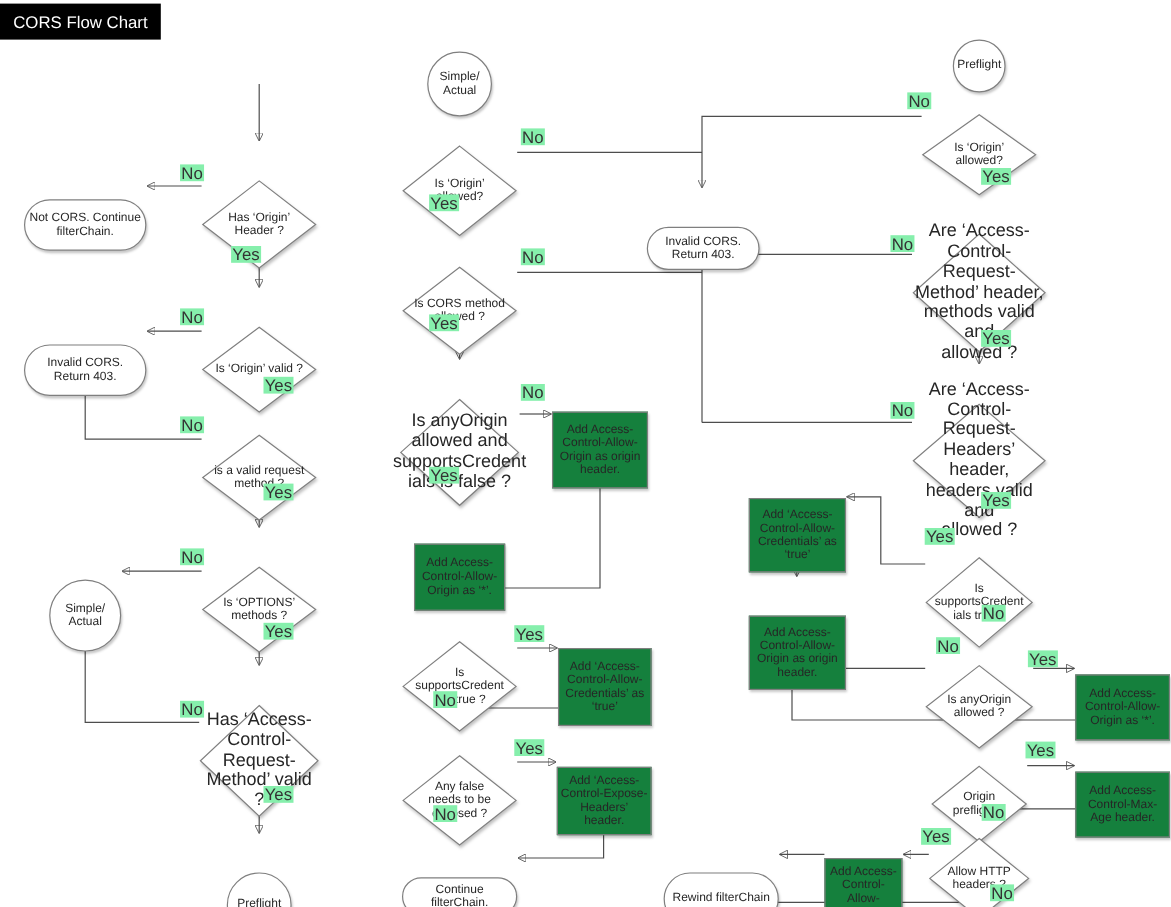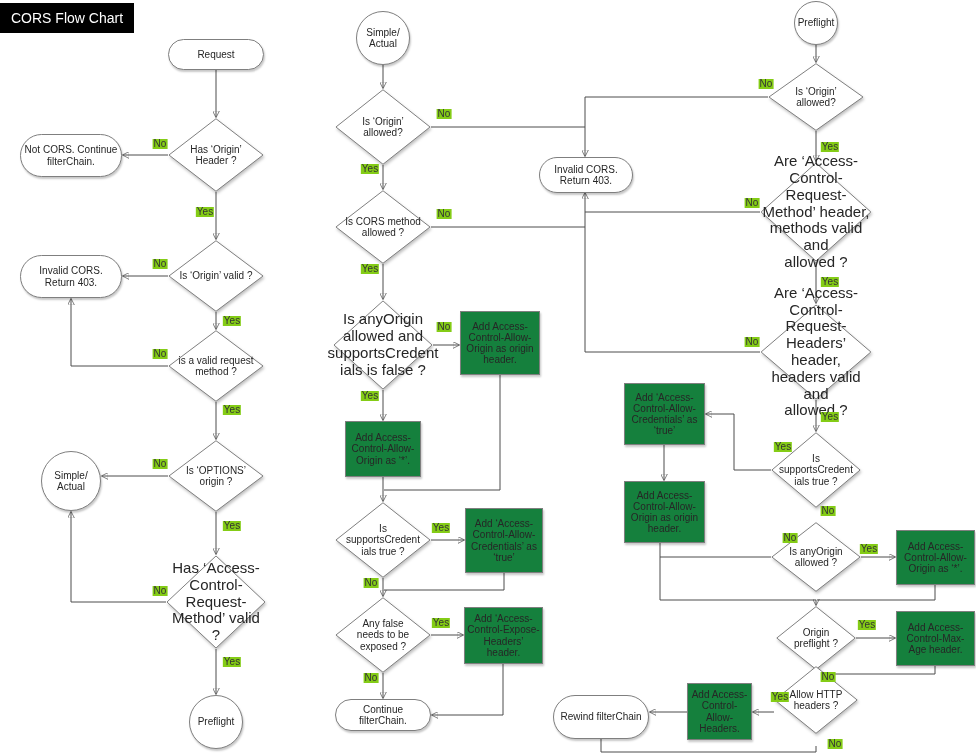--- a/index.html
+++ b/index.html
@@ -2,30 +2,30 @@
 <html><head>
 <meta charset="utf-8">
 <style>
   * { margin:0; padding:0; box-sizing:border-box; }
   html,body { background:#ffffff; }
   body { font-family:"Liberation Sans", sans-serif; }
   .canvas { position:relative; width:976px; height:756px; background:#fff; overflow:hidden; }
   .edges { position:absolute; left:0; top:0; width:976px; height:756px; z-index:1; }
   .edges path { fill:none; stroke:#4d4d4d; stroke-width:1; }
   .node { position:absolute; display:flex; align-items:center; justify-content:center;
-          z-index:2; font-size:10px; line-height:1.12; color:#262626; text-align:center; }
+          z-index:2; font-size:10px; line-height:1.12; color:#262626; text-align:center;margin-top:32px; }
   .lbl { white-space:pre-line; position:relative; z-index:2; padding:1px 2px; }
   .stadium { background:#fff; border:1px solid #7f7f7f; border-radius:999px; box-shadow:1px 2px 2px rgba(0,0,0,0.22); }
   .circle  { background:#fff; border:1px solid #7f7f7f; border-radius:50%;   box-shadow:1px 2px 2px rgba(0,0,0,0.22); }
   .rectn   { background:#15803d; border:1px solid #7f7f7f;                      box-shadow:1px 2px 2px rgba(0,0,0,0.22); }
   .diamond .dshape { position:absolute; left:0; top:0; width:100%; height:100%;
                      filter:drop-shadow(1px 2px 1.5px rgba(0,0,0,0.25)); overflow:visible; }
   .diamond polygon { fill:#ffffff; stroke:#7f7f7f; stroke-width:1; }
   .small { font-size:15px; }
-  .edge-label { position:absolute; z-index:3; font-size:10px; color:#333; background:#84cc16;
+  .edge-label { position:absolute; z-index:3; font-size:14px; color:#333; background:#86efac;
                 padding:0 1px; transform:translate(-50%,-50%); line-height:1; }
   .title { position:absolute; left:0; top:3px; background:#000; color:#fff; font-size:14px;
            padding:7px 11px; z-index:4; }
 </style>
 </head>
 <body>
 
 <div class="canvas">
 
   <svg class="edges" xmlns="http://www.w3.org/2000/svg">
@@ -81,23 +81,20 @@
     <path d="M856 638 H895" marker-end="url(#arrow)"></path>
     <path d="M816 670 V677" marker-end="url(#arrow)"></path>
     <path d="M935 666 V674 H817"></path>
     <path d="M774 712 H753" marker-end="url(#arrow)"></path>
     <path d="M687 712 H650" marker-end="url(#arrow)"></path>
     <path d="M816 746 V752 H601 V729" marker-end="url(#arrow)"></path>
   </svg>
 
   <div class="title">CORS Flow Chart</div>
 
-  <div class="node stadium" style="left:168px;top:39px;width:96px;height:31px">
-    <span class="lbl">Request</span>
-  </div>
 
   <div class="node diamond" style="left:168px;top:118px;width:96px;height:74px">
     <svg class="dshape" viewBox="0 0 100 100" preserveAspectRatio="none">
         <polygon points="50,1 99,50 50,99 1,50" vector-effect="non-scaling-stroke"></polygon>
       </svg>
     <span class="lbl">Has ‘Origin’
 Header ?</span>
   </div>
 
   <div class="node stadium" style="left:20px;top:134px;width:102px;height:43px">
@@ -123,21 +120,21 @@
       </svg>
     <span class="lbl">is a valid request
 method ?</span>
   </div>
 
   <div class="node diamond" style="left:168px;top:440px;width:96px;height:72px">
     <svg class="dshape" viewBox="0 0 100 100" preserveAspectRatio="none">
         <polygon points="50,1 99,50 50,99 1,50" vector-effect="non-scaling-stroke"></polygon>
       </svg>
     <span class="lbl">Is ‘OPTIONS’
-origin ?</span>
+methods ?</span>
   </div>
 
   <div class="node circle" style="left:41px;top:451px;width:60px;height:60px">
     <span class="lbl">Simple/
 Actual</span>
   </div>
 
   <div class="node diamond small" style="left:166px;top:555px;width:100px;height:94px">
     <svg class="dshape" viewBox="0 0 100 100" preserveAspectRatio="none">
         <polygon points="50,1 99,50 50,99 1,50" vector-effect="non-scaling-stroke"></polygon>

